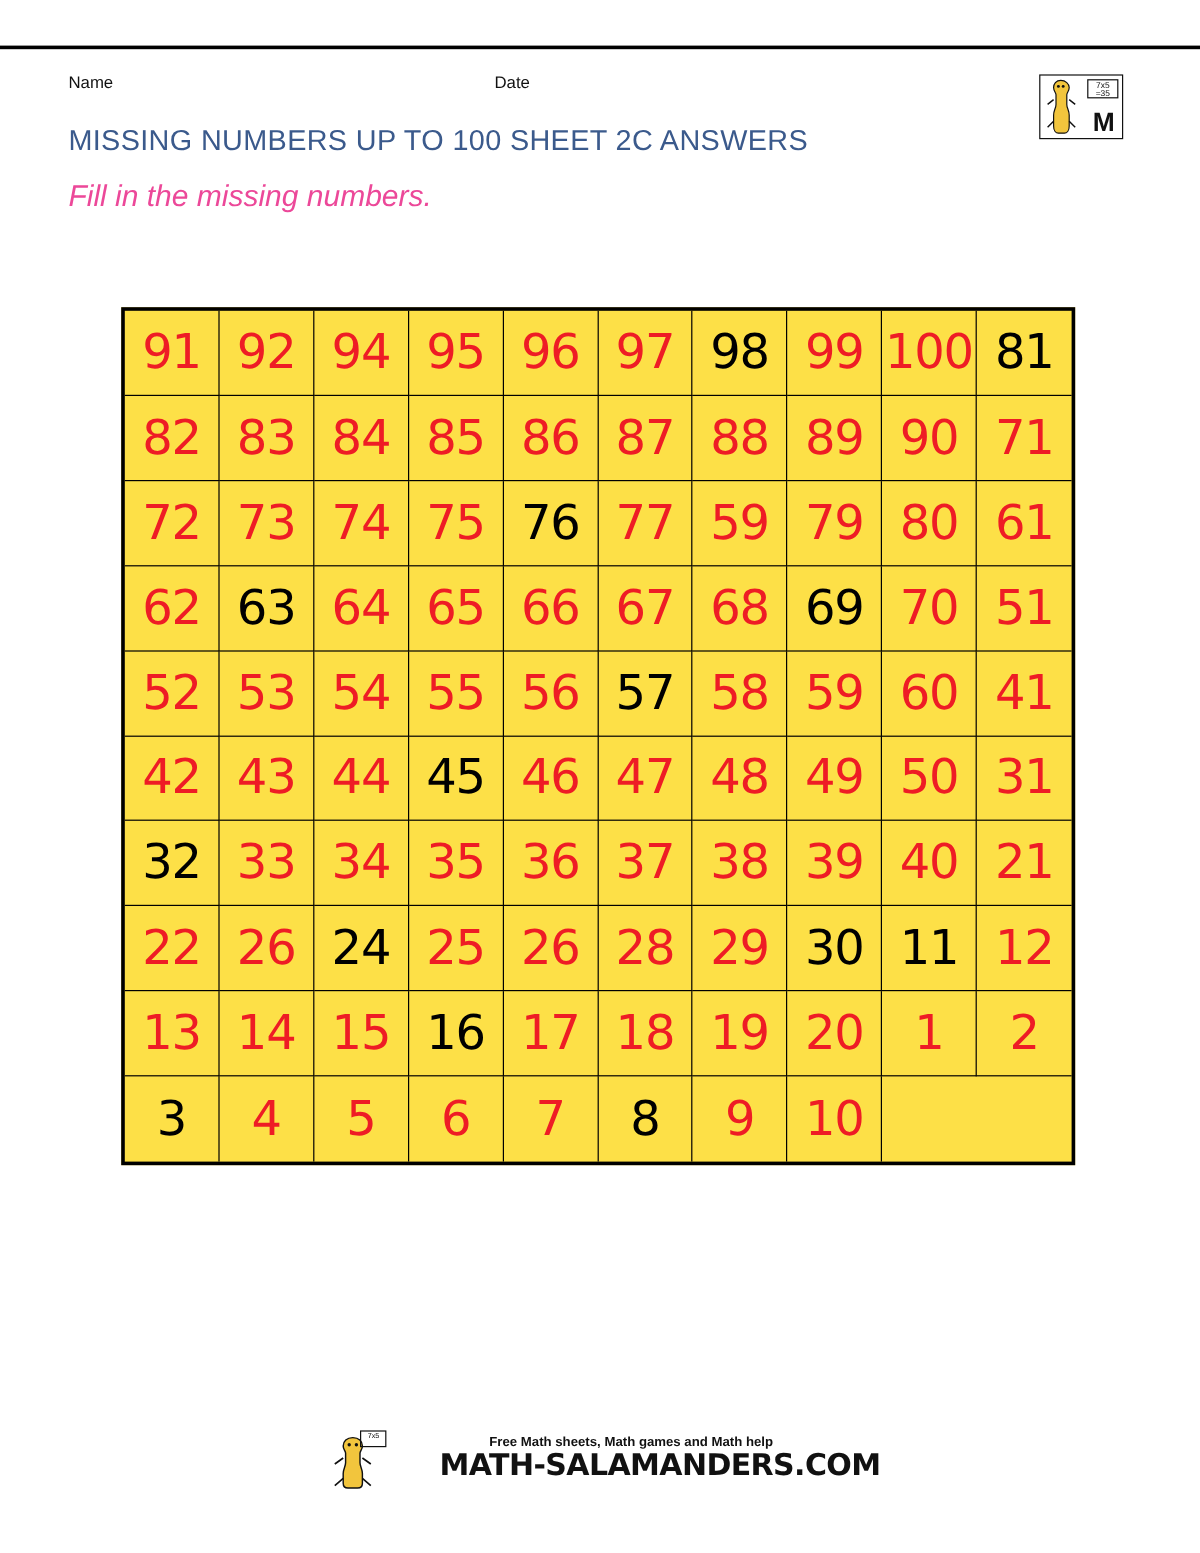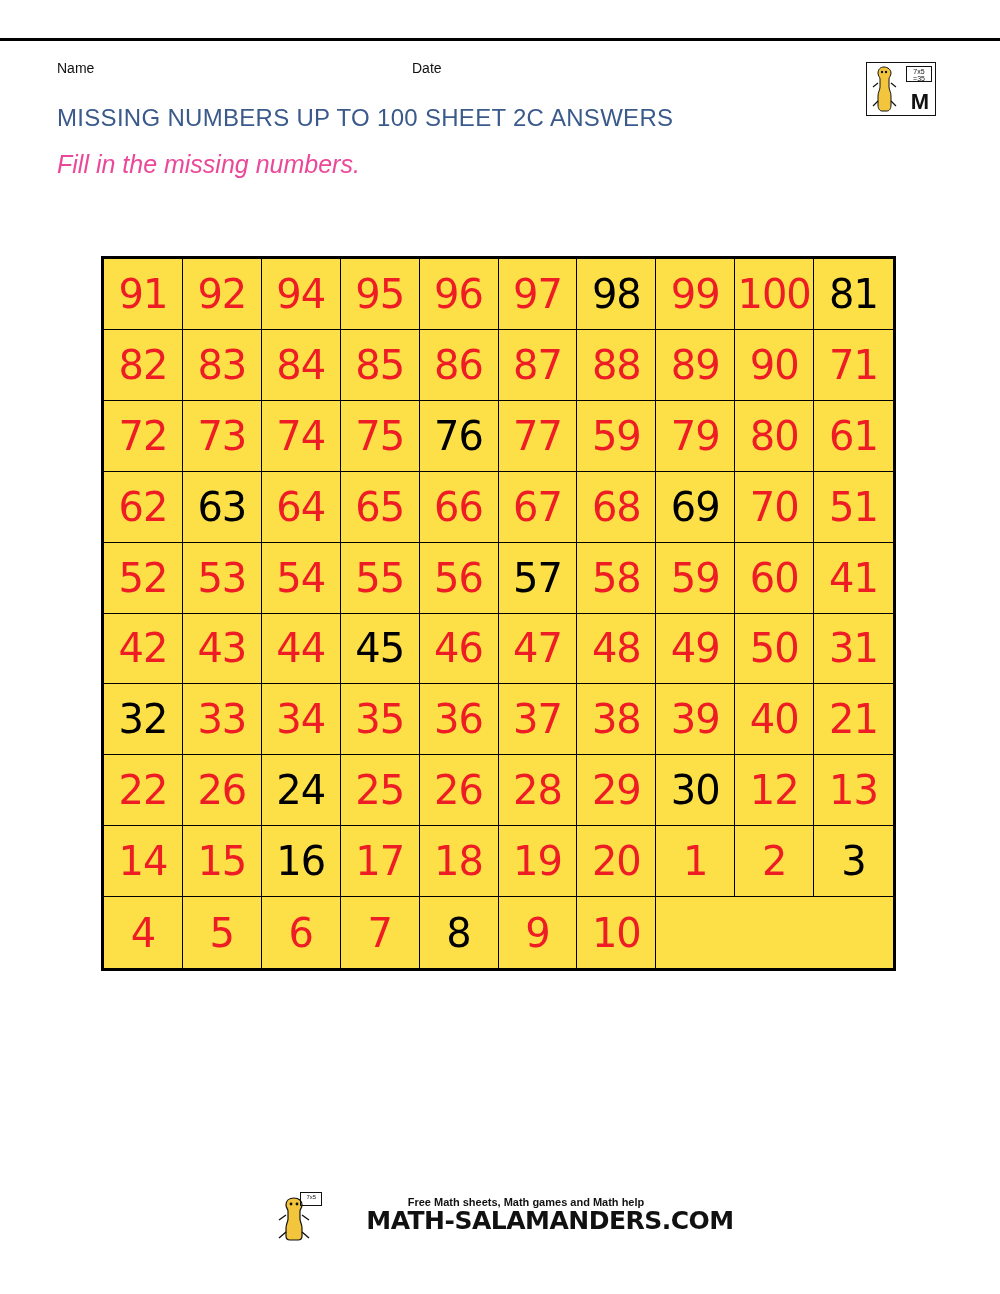--- a/index.html
+++ b/index.html
@@ -293,20 +293,21 @@
       <div class="cell answer">40</div>
       <div class="cell answer">21</div>
       <div class="cell answer">22</div>
       <div class="cell answer">26</div>
       <div class="cell given">24</div>
       <div class="cell answer">25</div>
       <div class="cell answer">26</div>
       <div class="cell answer">28</div>
       <div class="cell answer">29</div>
       <div class="cell given">30</div>
+      <div class="cell given">11</div>
       <div class="cell answer">12</div>
       <div class="cell answer">13</div>
       <div class="cell answer">14</div>
       <div class="cell answer">15</div>
       <div class="cell given">16</div>
       <div class="cell answer">17</div>
       <div class="cell answer">18</div>
       <div class="cell answer">19</div>
       <div class="cell answer">20</div>
       <div class="cell answer">1</div>

